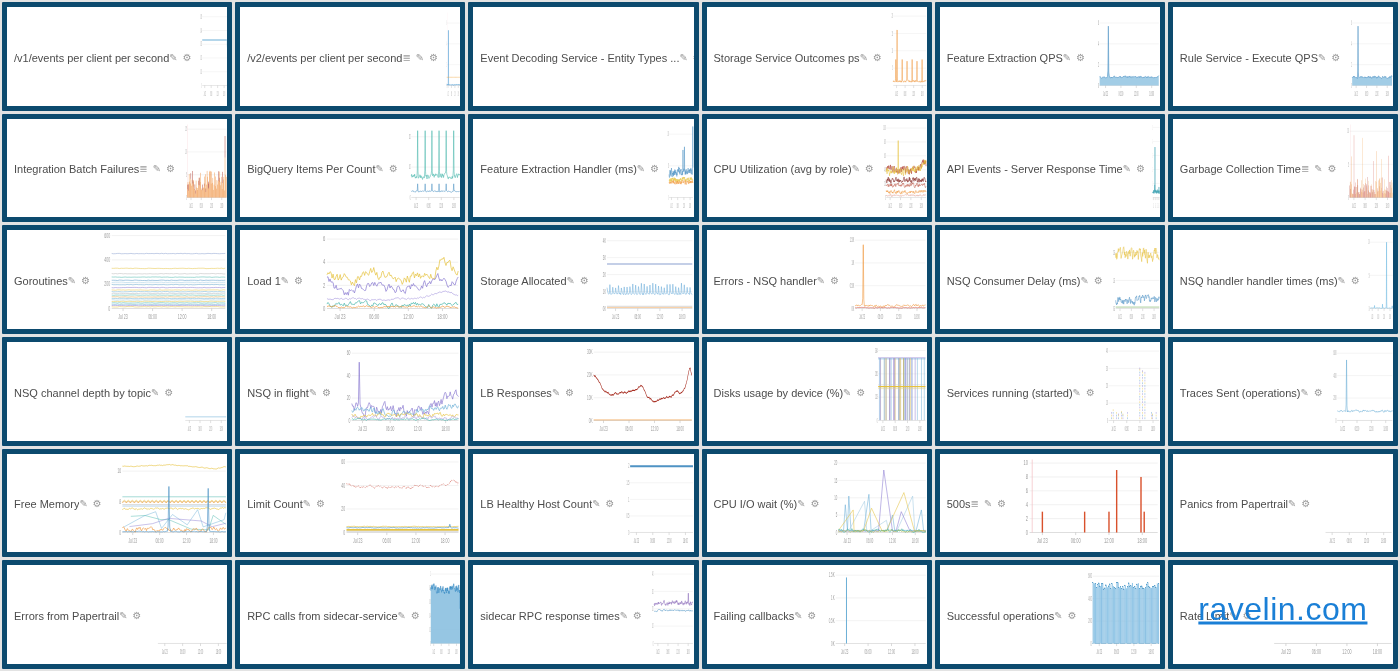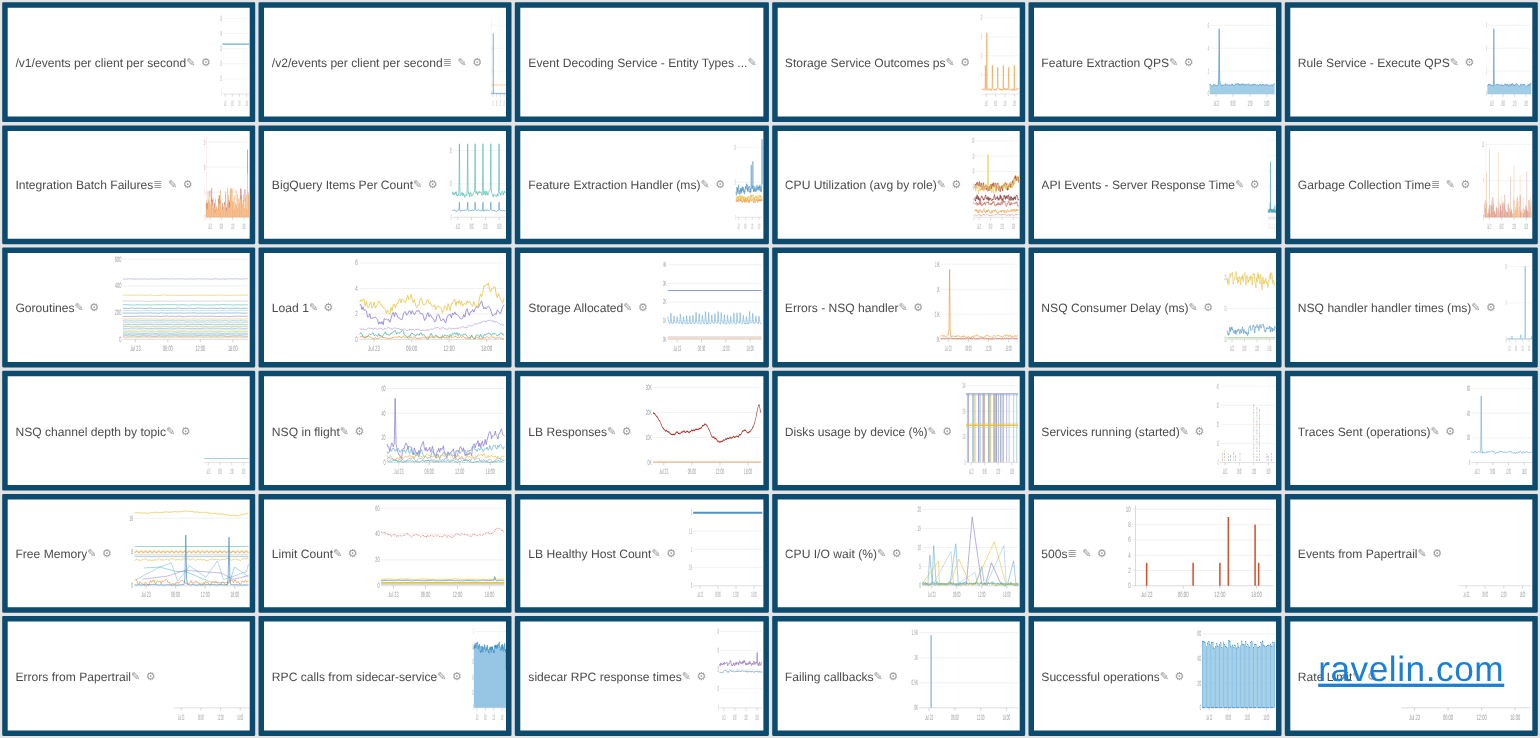--- a/index.html
+++ b/index.html
@@ -1246,21 +1246,21 @@
         <rect x="45.00" y="51.43" width="2.2" height="18.57" fill="#d9512c"></rect>
         <rect x="111.33" y="51.43" width="2.2" height="18.57" fill="#d9512c"></rect>
         <rect x="149.52" y="51.43" width="2.2" height="18.57" fill="#d9512c"></rect>
         <rect x="161.58" y="14.29" width="2.2" height="55.71" fill="#d9512c"></rect>
         <rect x="199.77" y="20.48" width="2.2" height="49.52" fill="#d9512c"></rect>
         <rect x="204.80" y="51.43" width="2.2" height="18.57" fill="#d9512c"></rect>
       </svg>
   </div>
     <div class="panel">
     <div class="phead">
-      <div class="ptitle">Events from Papertrail</div>
+      <div class="ptitle">Panics from Papertrail</div>
       <div class="picons">
           <span>✎</span>
           <span>⚙</span>
         </div>
     </div>
     <svg class="chart" preserveAspectRatio="none" viewBox="0 0 230 88">
         <line x1="26" y1="70" x2="227" y2="70" stroke="#cfcfcf" stroke-width="0.8"></line>
         <line x1="46.1" y1="70" x2="46.1" y2="72.3" stroke="#bcbcbc" stroke-width="0.7"></line>
         <text x="46.1" y="79.5" fill="#9b9b9b" font-size="6.3" text-anchor="middle" font-family="Liberation Sans, DejaVu Sans, sans-serif">Jul 23</text>
         <line x1="98.36" y1="70" x2="98.36" y2="72.3" stroke="#bcbcbc" stroke-width="0.7"></line>

